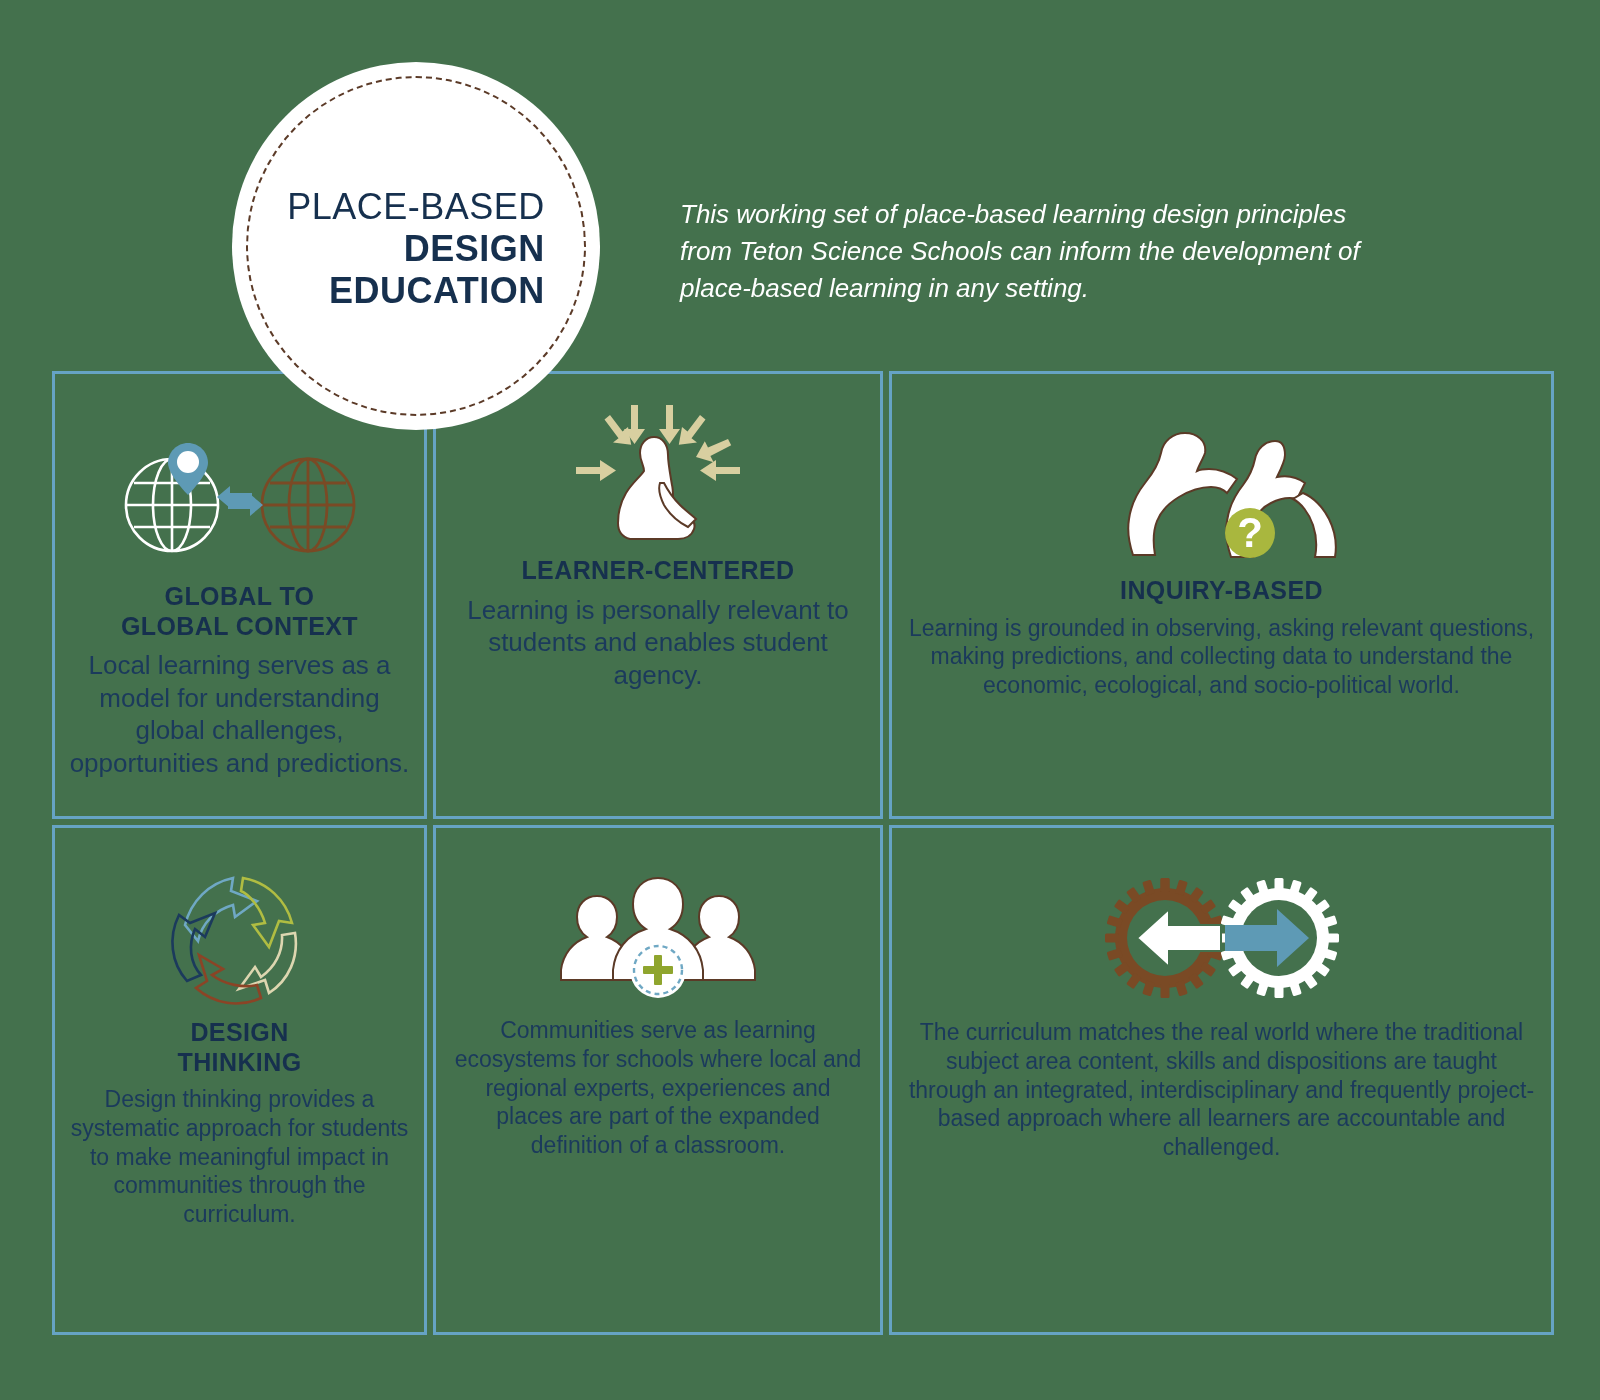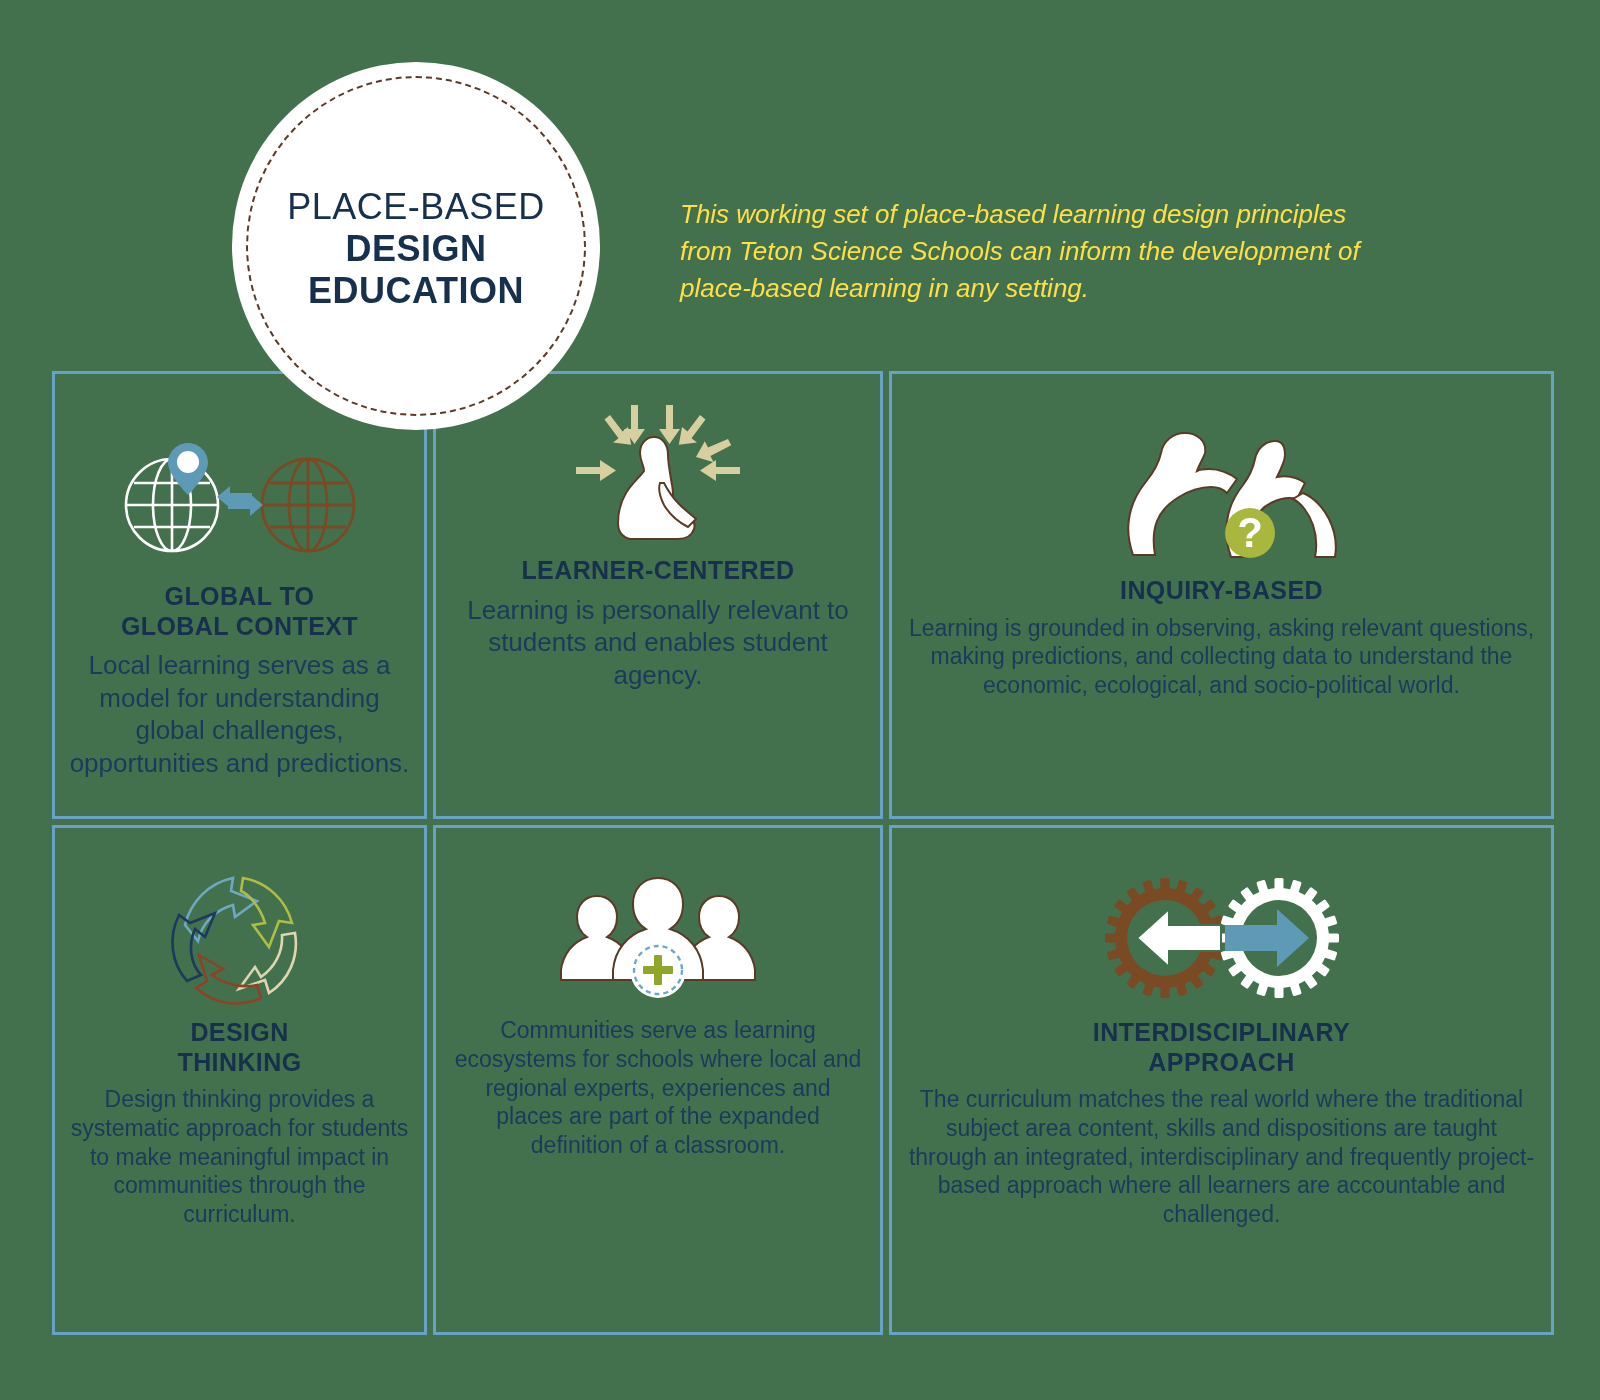--- a/index.html
+++ b/index.html
@@ -31,21 +31,21 @@
     position: absolute;
     left: 14px;
     top: 14px;
     right: 14px;
     bottom: 14px;
     border-radius: 50%;
     border: 2px dashed #5b3a27;
   }
   #badge-text {
     position: relative;
-    text-align: center;
+    text-align: right;
     line-height: 1.16;
     color: #16304e;
     z-index: 2;
     padding-top: 6px;
   }
   .badge-line-light {
     font-size: 36px;
     font-weight: 400;
     letter-spacing: 0.5px;
     display: block;
@@ -59,21 +59,21 @@
 
   
   #intro {
     position: absolute;
     left: 680px;
     top: 196px;
     width: 700px;
     font-size: 26px;
     font-style: italic;
     line-height: 1.42;
-    color: #fde047;
+    color: #ffffff;
     font-weight: 400;
   }
 
   
   #grid {
     position: absolute;
     left: 52px;
     top: 371px;
     width: 1496px;
     height: 964px;
@@ -315,20 +315,16 @@
 
         <path fill="#5e9ab5" d="M128 52 h52 l0 -16 l32 29 l-32 29 l0 -16 h-52 z"></path>
         <path fill="#ffffff" stroke="#44714d" stroke-width="2" d="M124 52 h-52 l0 -16 l-32 29 l32 29 l0 -16 h52 z"></path>
         <rect x="76" y="60" width="46" height="3" fill="#ffffff" opacity="0"></rect>
         <g stroke="#ffffff" stroke-width="2.4" stroke-dasharray="7 5">
           <line x1="78" y1="58" x2="126" y2="58"></line>
           <line x1="78" y1="68" x2="126" y2="68"></line>
         </g>
       </svg>
     </div>
-    <div class="cell-title">
-      <span>INTERDISCIPLINARY</span><br>
-      <span>APPROACH</span>
-    </div>
     <div class="cell-body">The curriculum matches the real world where the traditional subject area content, skills and dispositions are taught through an integrated, interdisciplinary and frequently project-based approach where all learners are accountable and challenged.</div>
   </div>
 
 </div>
 
 </body></html>

